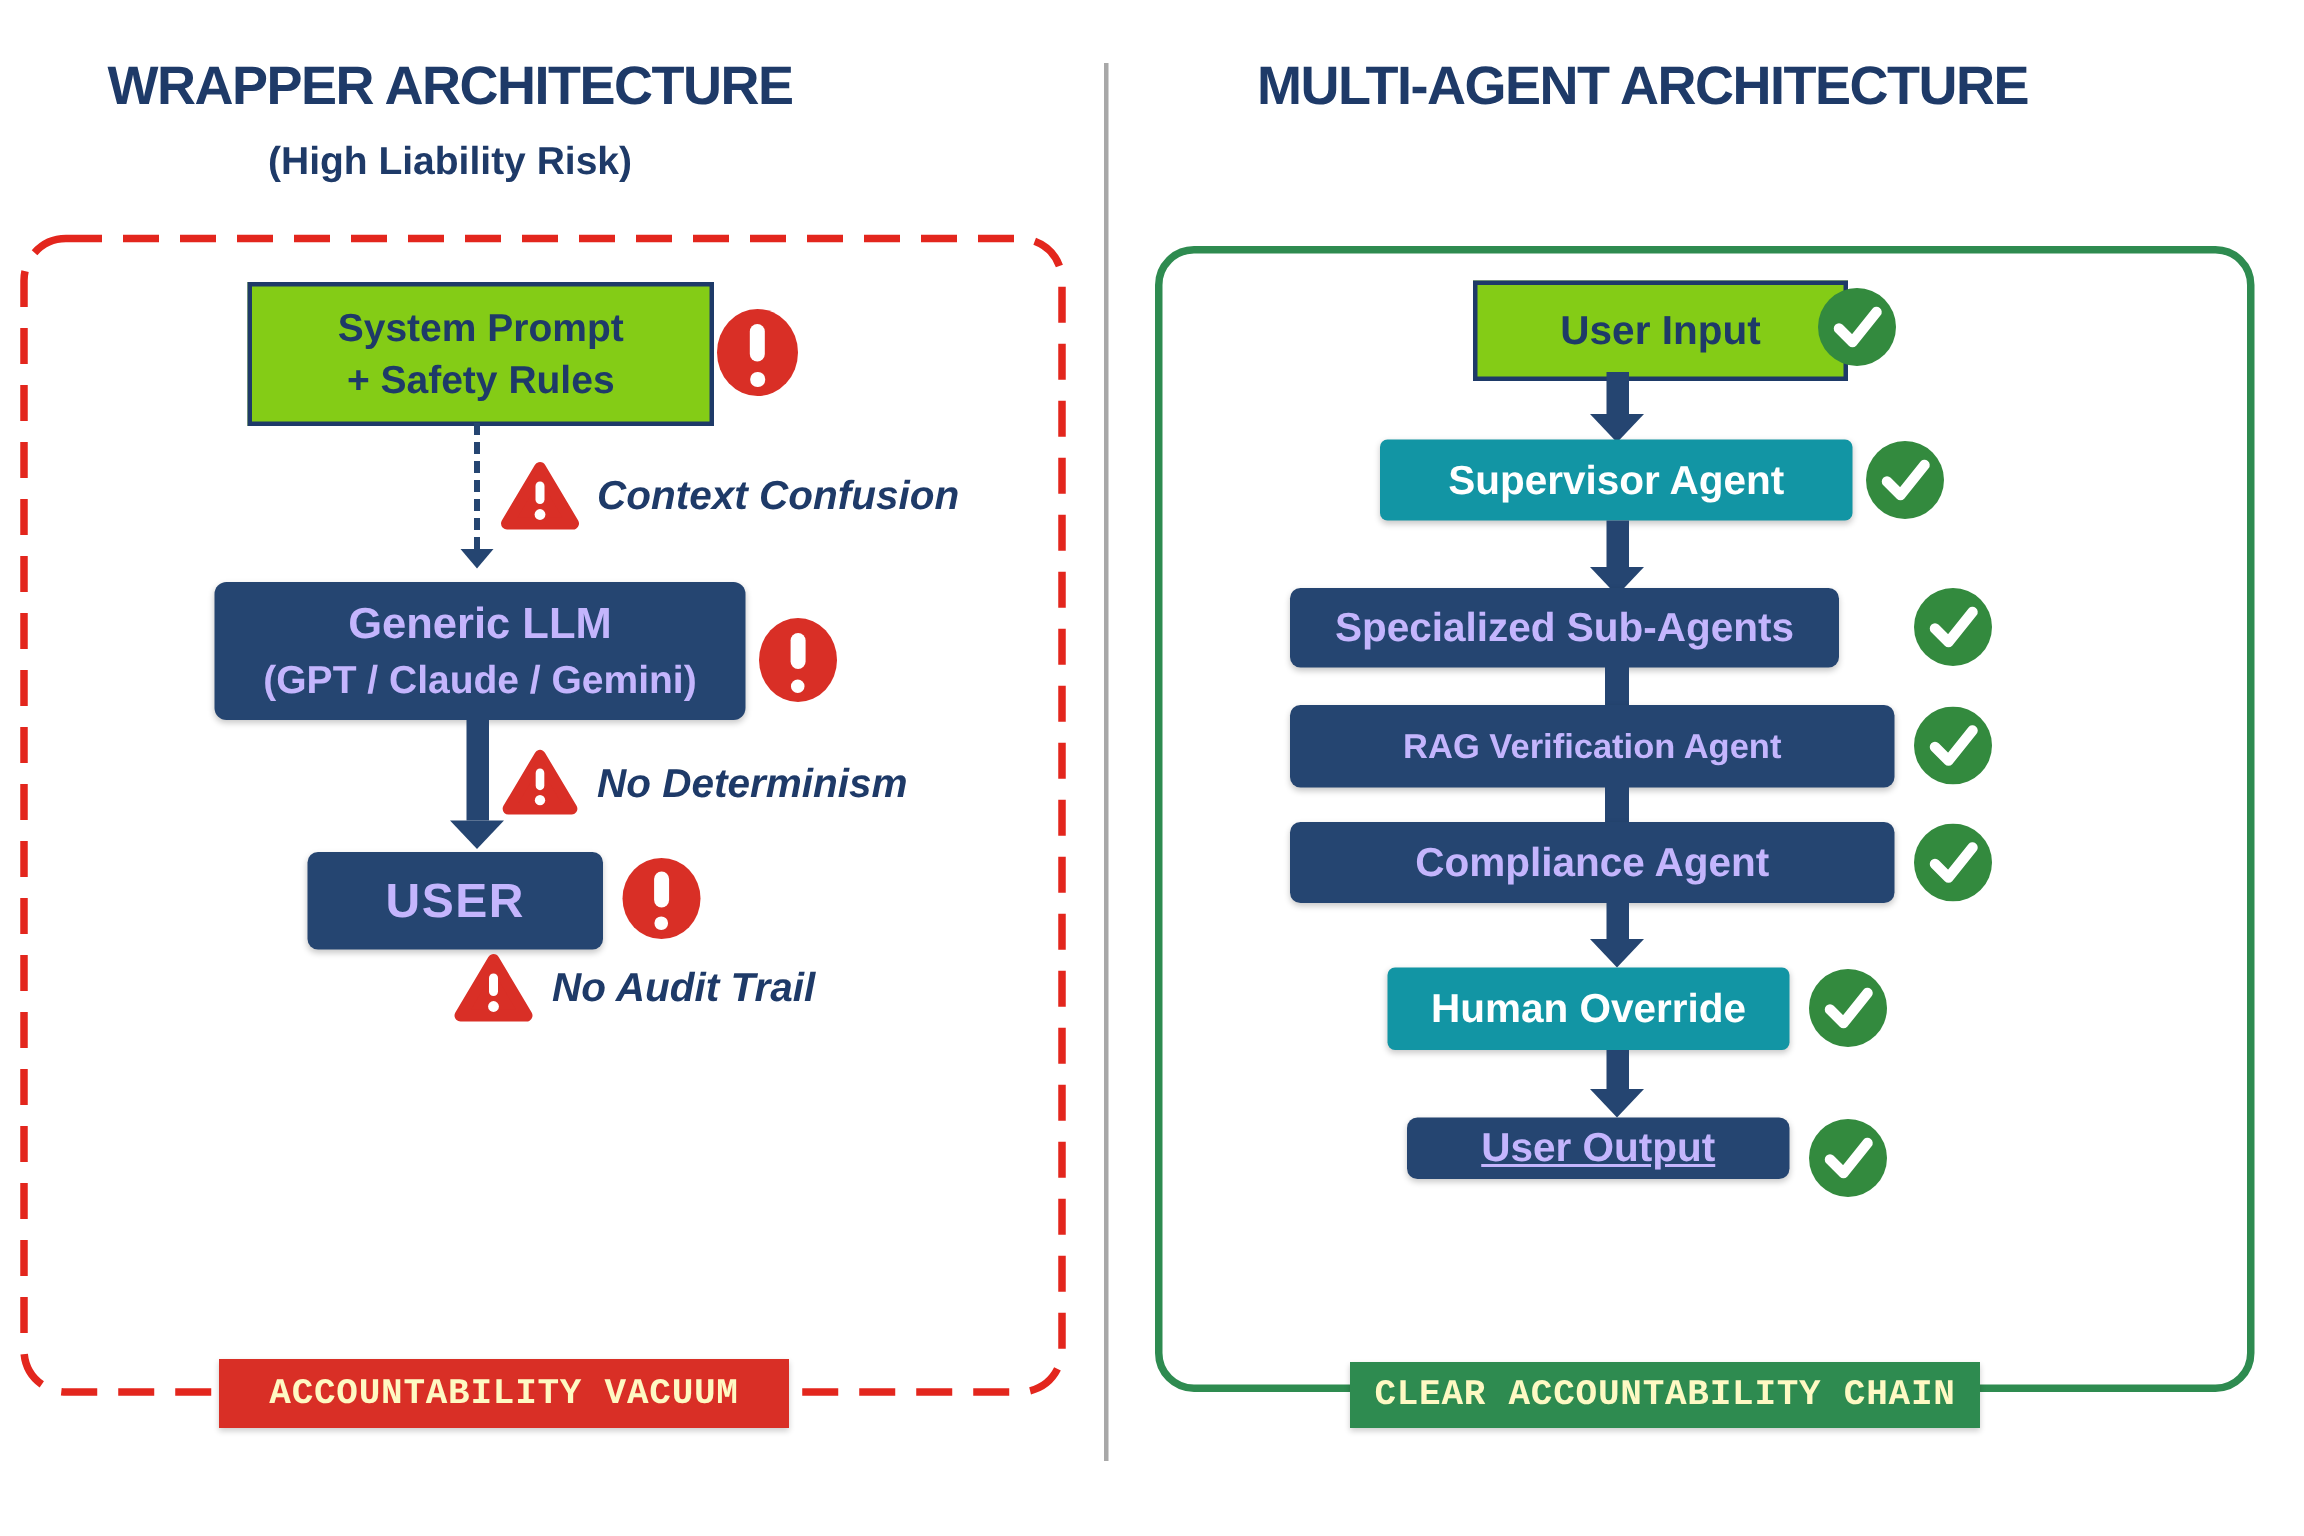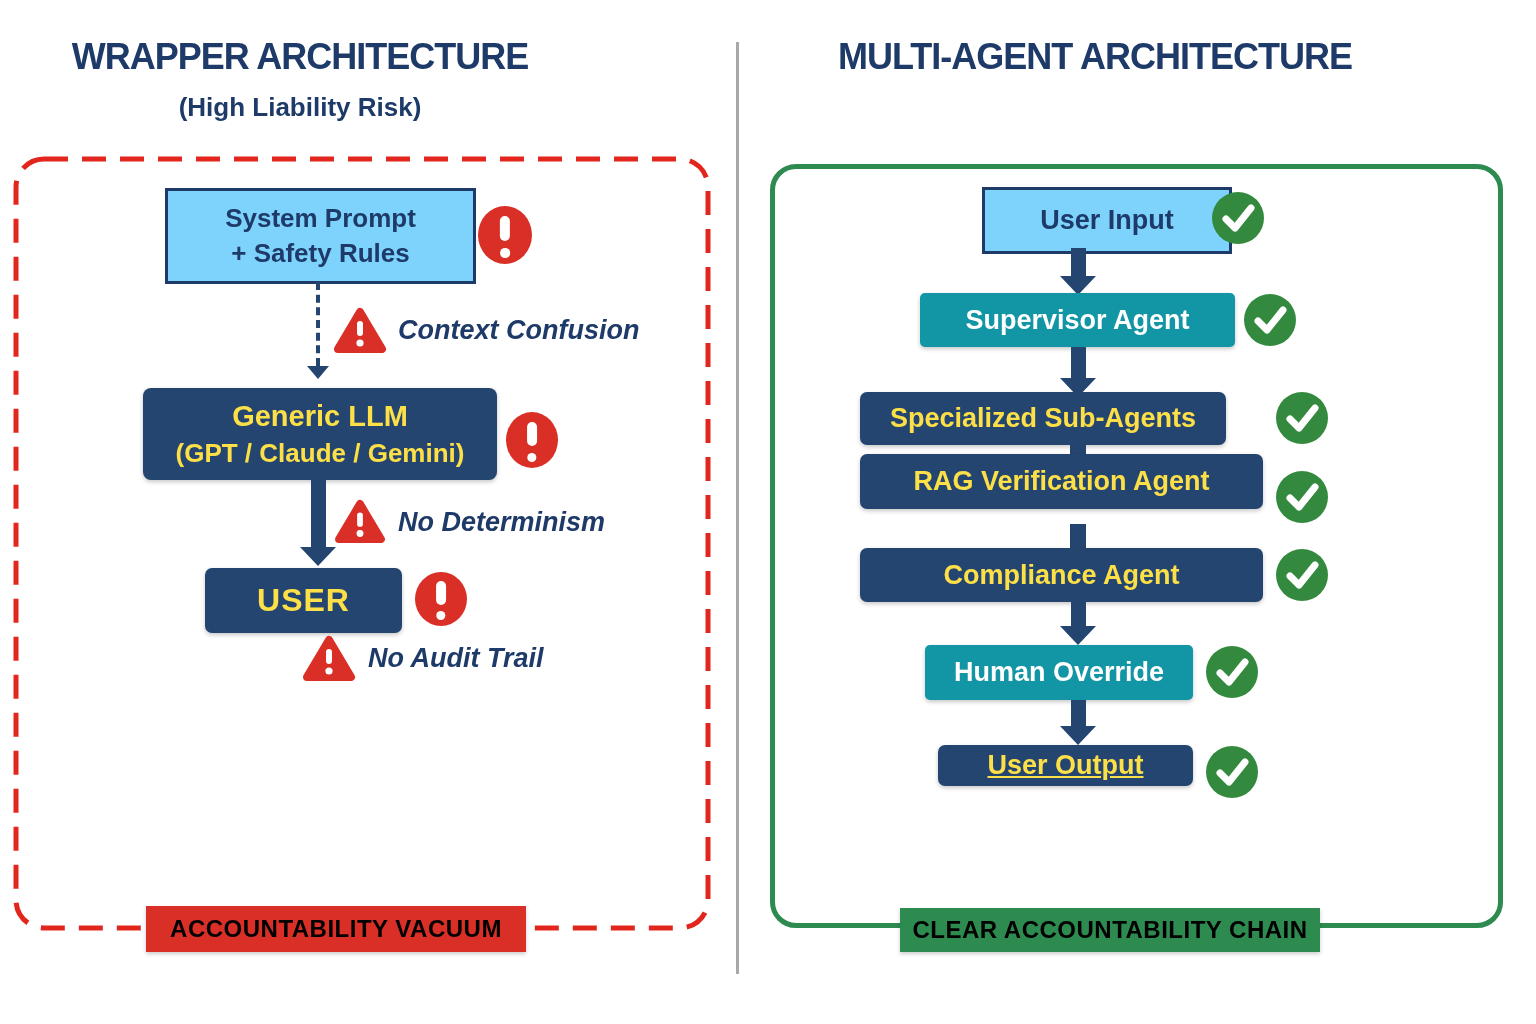--- a/index.html
+++ b/index.html
@@ -13,22 +13,22 @@
     text-align:center;white-space:nowrap;
   }
   .subtitle{
     font-size:26px;font-weight:bold;color:var(--navy,#1e3a68);
     text-align:center;margin-top:14px;white-space:nowrap;
   }
   .box{
     position:absolute;display:flex;flex-direction:column;align-items:center;justify-content:center;
     font-weight:bold;text-align:center;line-height:1.35;white-space:nowrap;
   }
-  .box.outline{background:#7dd3fc;border:3px solid var(--navy,#1e3a68);color:var(--navy,#1e3a68);}
-  .box.navy{background:var(--navy-box,#254571);color:#fde047;border-radius:7px;box-shadow:0 2px 4px rgba(0,0,0,.22);}
+  .box.outline{background:#84cc16;border:3px solid var(--navy,#1e3a68);color:var(--navy,#1e3a68);}
+  .box.navy{background:var(--navy-box,#254571);color:#c4b5fd;border-radius:7px;box-shadow:0 2px 4px rgba(0,0,0,.22);}
   .box.teal{background:var(--teal,#1295a4);color:#fff;border-radius:5px;box-shadow:0 2px 4px rgba(0,0,0,.22);}
   .alert-oval{position:absolute;background:var(--red,#d92f26);border-radius:50%;}
   .alert-oval::before{
     content:"";position:absolute;left:50%;transform:translateX(-50%);
     top:17%;width:19%;height:44%;background:#fff;border-radius:6px;
   }
   .alert-oval::after{
     content:"";position:absolute;left:50%;transform:translateX(-50%);
     bottom:11%;width:18%;height:16%;background:#fff;border-radius:50%;
   }
@@ -43,22 +43,23 @@
   .arrow .head{
     width:0;height:0;flex:0 0 auto;
     border-left:18px solid transparent;border-right:18px solid transparent;
     border-top:19px solid var(--navy-box,#254571);
   }
   .arrow .head.small{border-left-width:11px;border-right-width:11px;border-top-width:13px;}
   .bar{position:absolute;width:16px;background:var(--navy-box,#254571);}
   .check{position:absolute;width:52px;height:52px;}
   .banner{
     position:absolute;display:flex;align-items:center;justify-content:center;
-    color:#000000;font-weight:bold;font-size:24px;letter-spacing:.5px;white-space:nowrap;
+    color:#fef9c3;font-weight:bold;font-size:24px;letter-spacing:.5px;white-space:nowrap;
     box-shadow:0 2px 4px rgba(0,0,0,.2);
+    font-family:Liberation Mono, monospace;
   }
   .banner.red{background:var(--red,#d92f26);}
   .banner.green{background:var(--green,#2e8b50);}
   .green-frame{
     position:absolute;border:5px solid var(--green,#2e8b50);border-radius:26px;background:transparent;
   }
   .divider{position:absolute;background:var(--divider,#a8a8a8);}
 </style>
 </head>
 <body style="--navy: #1e3a68; --navy-box: #254571; --teal: #1295a4; --red: #d92f26; --green: #2e8b50; --check-green: #338a3e; --divider: #a8a8a8;">
@@ -169,21 +170,21 @@
   </div>
   <span class="check" style="left:1276px;top:392px;">
     <svg width="52" height="52" viewBox="0 0 52 52">
       <circle cx="26" cy="26" r="26" fill="#338a3e"></circle>
       <path d="M14 27 L23 36 L39 16" stroke="#fff" stroke-width="7" fill="none" stroke-linecap="round" stroke-linejoin="round"></path>
     </svg>
   </span>
 
   <div class="bar" style="left:1070px;top:444px;height:27px;"></div>
 
-  <div class="box navy" style="left:860px;top:454px;width:403px;height:55px;font-size:27px;">
+  <div class="box navy" style="left:860px;top:470px;width:403px;height:55px;font-size:23px;">
     <span>RAG Verification Agent</span>
   </div>
   <span class="check" style="left:1276px;top:471px;">
     <svg width="52" height="52" viewBox="0 0 52 52">
       <circle cx="26" cy="26" r="26" fill="#338a3e"></circle>
       <path d="M14 27 L23 36 L39 16" stroke="#fff" stroke-width="7" fill="none" stroke-linecap="round" stroke-linejoin="round"></path>
     </svg>
   </span>
 
   <div class="bar" style="left:1070px;top:524px;height:25px;"></div>

